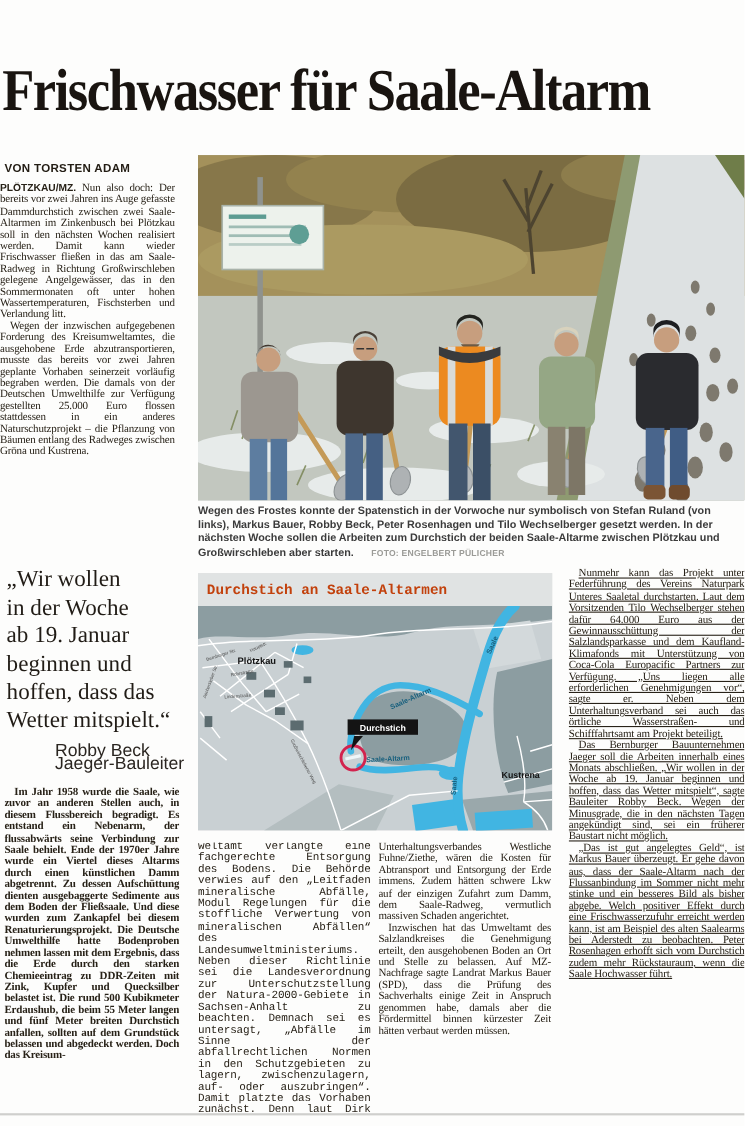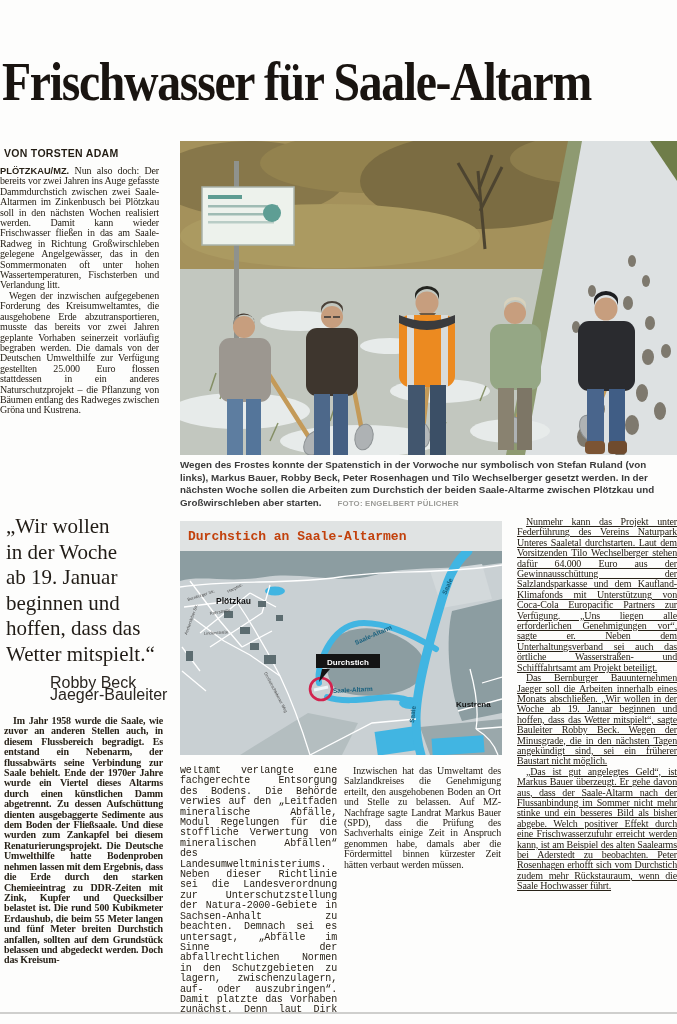--- a/index.html
+++ b/index.html
@@ -256,20 +256,21 @@
       <polygon points="142,118 150,118 139,131" fill="#141414"></polygon>
       <rect x="136" y="103" width="64" height="14" fill="#141414"></rect>
       <text x="168" y="113.5" font-size="8" font-weight="bold" fill="#ffffff" text-anchor="middle">Durchstich</text>
     </svg>
   </div>
 
   <div class="bodytext col2">
     <p>weltamt verlangte eine fachgerechte Entsorgung des Bodens. Die Behörde verwies auf den „Leitfaden mineralische Abfälle, Modul Regelungen für die stoffliche Verwertung von mineralischen Abfällen“ des Landesumweltministeriums. Neben dieser Richtlinie sei die Landesverordnung zur Unterschutzstellung der Natura-2000-Gebiete in Sachsen-Anhalt zu beachten. Demnach sei es untersagt, „Abfälle im Sinne der abfallrechtlichen Normen in den Schutzgebieten zu lagern, zwischenzulagern, auf- oder auszubringen“. Damit platzte das Vorhaben zunächst. Denn laut Dirk Hendrich, Geschäftsführer des beteiligten</p>
   </div>
   <div class="bodytext col3">
+    <p>Unterhaltungsverbandes Westliche Fuhne/Ziethe, wären die Kosten für Abtransport und Entsorgung der Erde immens. Zudem hätten schwere Lkw auf der einzigen Zufahrt zum Damm, dem Saale-Radweg, vermutlich massiven Schaden angerichtet.</p>
     <p class="ind">Inzwischen hat das Umweltamt des Salzlandkreises die Genehmigung erteilt, den ausgehobenen Boden an Ort und Stelle zu belassen. Auf MZ-Nachfrage sagte Landrat Markus Bauer (SPD), dass die Prüfung des Sachverhalts einige Zeit in Anspruch genommen habe, damals aber die Fördermittel binnen kürzester Zeit hätten verbaut werden müssen.</p>
   </div>
   <div class="bodytext col4">
     <p class="ind">Nunmehr kann das Projekt unter Federführung des Vereins Naturpark Unteres Saaletal durchstarten. Laut dem Vorsitzenden Tilo Wechselberger stehen dafür 64.000 Euro aus der Gewinnausschüttung der Salzlandsparkasse und dem Kaufland-Klimafonds mit Unterstützung von Coca-Cola Europacific Partners zur Verfügung. „Uns liegen alle erforderlichen Genehmigungen vor“, sagte er. Neben dem Unterhaltungsverband sei auch das örtliche Wasserstraßen- und Schifffahrtsamt am Projekt beteiligt.</p>
     <p class="ind">Das Bernburger Bauunternehmen Jaeger soll die Arbeiten innerhalb eines Monats abschließen. „Wir wollen in der Woche ab 19. Januar beginnen und hoffen, dass das Wetter mitspielt“, sagte Bauleiter Robby Beck. Wegen der Minusgrade, die in den nächsten Tagen angekündigt sind, sei ein früherer Baustart nicht möglich.</p>
     <p class="ind">„Das ist gut angelegtes Geld“, ist Markus Bauer überzeugt. Er gehe davon aus, dass der Saale-Altarm nach der Flussanbindung im Sommer nicht mehr stinke und ein besseres Bild als bisher abgebe. Welch positiver Effekt durch eine Frischwasserzufuhr erreicht werden kann, ist am Beispiel des alten Saalearms bei Aderstedt zu beobachten. Peter Rosenhagen erhofft sich vom Durchstich zudem mehr Rückstauraum, wenn die Saale Hochwasser führt.</p>
   </div>
 
   <div class="bottomrule"></div>
 </div>

